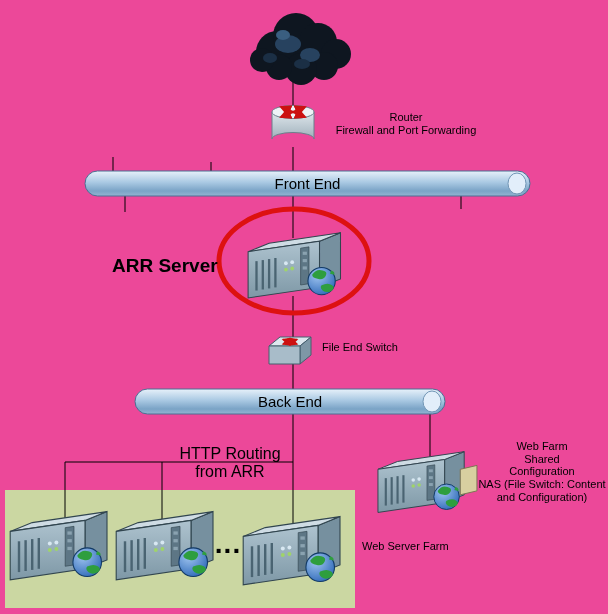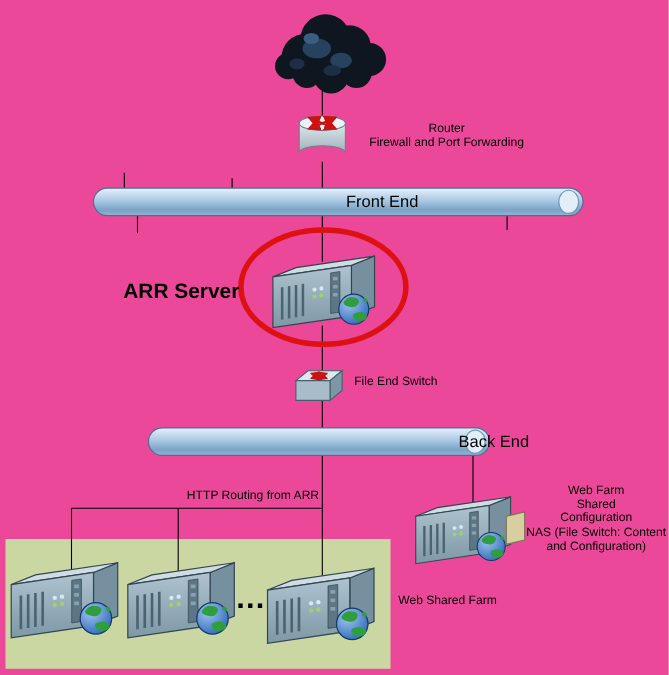--- a/index.html
+++ b/index.html
@@ -11,25 +11,25 @@
     overflow:hidden;
   }
   .stage svg{position:absolute;left:0;top:0;}
   .lbl{
     position:absolute;
     color:#000;
     line-height:1.15;
   }
   .multiline{white-space:pre-line;}
   .router-lbl{left:330px;top:111px;width:152px;text-align:center;font-size:11px;}
-  .frontend-lbl{left:85px;top:175px;width:445px;text-align:center;font-size:15px;margin-left:40px;}
+  .frontend-lbl{left:85px;top:175px;width:445px;text-align:center;font-size:15px;}
   .arr-lbl{left:112px;top:255px;width:112px;text-align:left;font-size:19px;font-weight:bold;}
   .switch-lbl{left:322px;top:341px;width:140px;font-size:11px;}
-  .backend-lbl{left:135px;top:393px;width:310px;text-align:right;font-size:15px;margin-left:36px;}
-  .http-lbl{left:162px;top:445px;width:136px;text-align:center;font-size:11px;}
+  .backend-lbl{left:135px;top:393px;width:310px;text-align:center;font-size:15px;}
+  .http-lbl{left:162px;top:445px;width:136px;text-align:center;font-size:16px;}
   .farm-lbl{left:362px;top:540px;width:110px;font-size:11px;}
   .nas-lbl{left:476px;top:440px;width:132px;text-align:center;font-size:11px;}
   .dots-lbl{left:206px;top:528px;width:44px;text-align:center;font-size:28px;font-weight:bold;letter-spacing:1px;}
 </style>
 </head>
 <body>
 
 <div class="stage">
 
   <svg width="608" height="614" viewBox="0 0 608 614">
@@ -170,21 +170,21 @@
     </g>
   </svg>
 
   <div class="lbl router-lbl multiline">Router
 Firewall and Port Forwarding</div>
   <div class="lbl frontend-lbl">Front End</div>
   <div class="lbl arr-lbl">ARR Server</div>
   <div class="lbl switch-lbl">File End Switch</div>
   <div class="lbl backend-lbl">Back End</div>
   <div class="lbl http-lbl">HTTP Routing from ARR</div>
-  <div class="lbl farm-lbl">Web Shared Farm</div>
+  <div class="lbl farm-lbl">Web Server Farm</div>
   <div class="lbl nas-lbl multiline">Web Farm
 Shared
 Configuration
 NAS (File Switch: Content
 and Configuration)</div>
   <div class="lbl dots-lbl">...</div>
 
 </div>
 
 </body></html>

